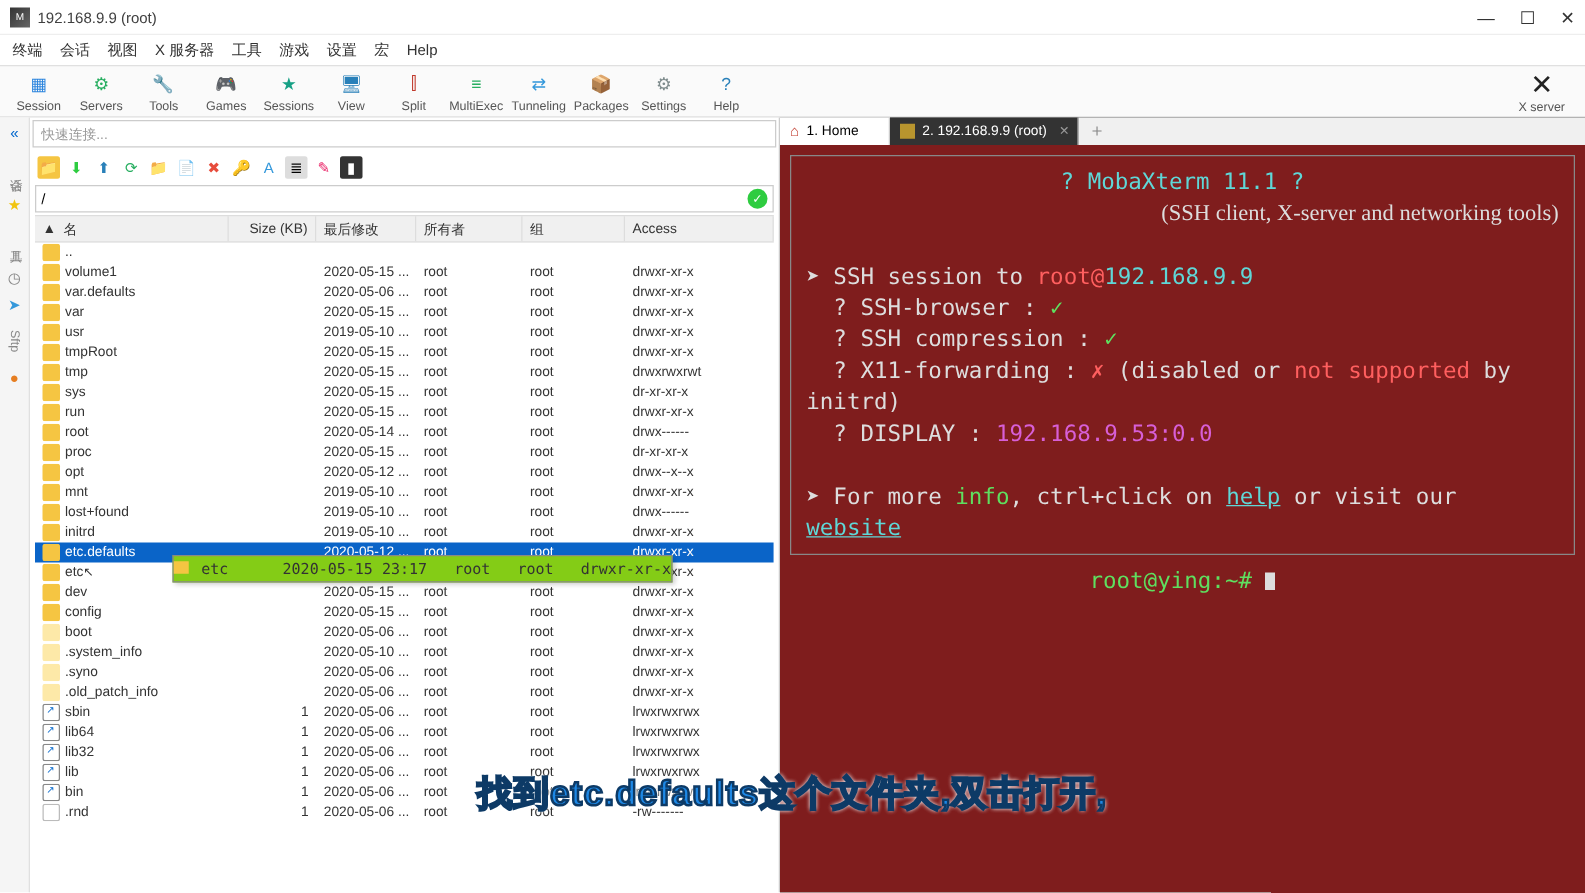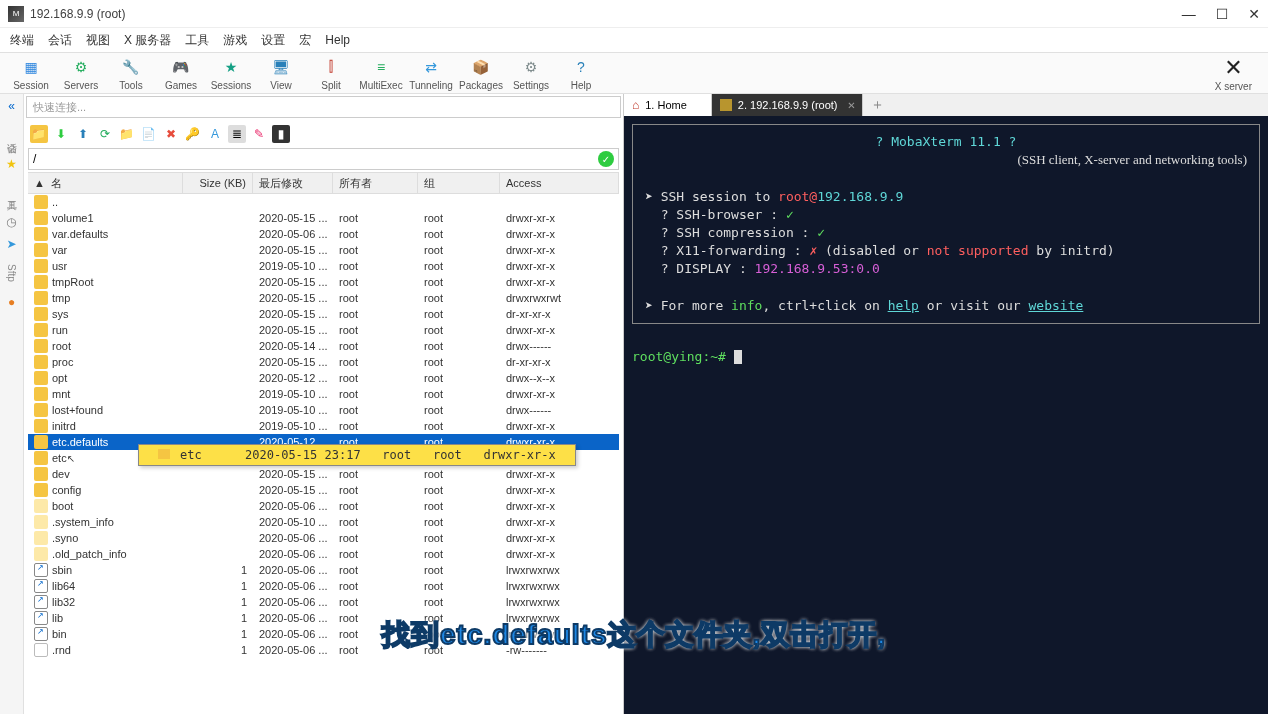--- a/index.html
+++ b/index.html
@@ -50,38 +50,38 @@
 .ico.link::after{content:"↗";position:absolute;font-size:8px;left:2px;top:-1px;color:#06c;}
 .ico.file{background:#fff;border:1px solid #bbb;}
 .row.selected{background:#0a64c8;color:#fff;}
 .row .c-name{flex:0 0 155px;display:flex;align-items:center;}
 .row .c-size{flex:0 0 70px;text-align:right;}
 .row .c-mod{flex:0 0 80px;}
 .row .c-own{flex:0 0 85px;}
 .row .c-grp{flex:0 0 82px;}
 .row .c-acc{flex:1;}
 
-.tooltip { position:absolute; left:110px; top:250px; background:#fde047; border:1px solid #888; padding:3px 19px; font-family:monospace; font-size:12px; color:#333; z-index:50; box-shadow:2px 2px 4px rgba(0,0,0,0.2);}
+.tooltip { position:absolute; left:110px; top:250px; background:#84cc16; border:1px solid #888; padding:3px 0; font-family:monospace; font-size:12px; color:#333; z-index:50; box-shadow:2px 2px 4px rgba(0,0,0,0.2);}
 .tooltip .tfolder{display:inline-block;width:12px;height:10px;background:#f5c542;margin-right:10px;}
 
 .terminal-area{flex:1; display:flex; flex-direction:column; background:#000;}
 .term-tabs{height:22px; background:#f0f0f0; display:flex; align-items:stretch;}
 .ttab{display:flex;align-items:center;padding:0 24px 0 8px;gap:6px;font-size:11px;border-right:1px solid #ccc;background:#ededed;cursor:pointer;position:relative;}
 .ttab.home{background:#fff;}
 .ttab.active{background:#333;color:#fff;}
 .ttab .close{position:absolute;right:6px;font-size:10px;color:#999;}
 .ttab-add{width:30px;display:flex;align-items:center;justify-content:center;font-size:14px;color:#888;cursor:pointer;}
 .thome-ico{color:#c0392b;font-size:12px;}
 .tssh-ico{width:12px;height:12px;background:#b8952e;display:inline-block;}
 
-.term-body{flex:1;background:#0f172a;padding:8px;font-family:Consolas,monospace;font-size:13px;color:#ddd;line-height:1.4;}
+.term-body{flex:1;background:#7f1d1d;padding:8px;font-family:Consolas,monospace;font-size:18px;color:#ddd;line-height:1.4;}
 .term-box{border:1px solid #888;padding:8px 12px;}
 .term-body .cyan{color:#5fd7d7;} .term-body .green{color:#5fdf5f;} .term-body .red{color:#ff5f5f;} .term-body .mag{color:#d75fd7;text-align:center;}
 .term-body a{color:#5fd7d7;text-decoration:underline;}
-.prompt{margin-top:24px;}
+.prompt{margin-top:8px;text-align:center;}
 .cursor{display:inline-block;width:8px;height:14px;background:#ddd;vertical-align:middle;}
 
 .subtitle{position:absolute;bottom:60px;left:50%;transform:translateX(-50%);font-size:28px;font-weight:bold;color:#1e88e5;-webkit-text-stroke:2px #0d3a66;text-shadow:0 0 4px #fff,0 0 4px #fff;z-index:100;letter-spacing:1px;}
 </style>
 </head>
 <body>
 
 <div class="titlebar">
   <span class="app-icon">M</span>
   <span class="title">192.168.9.9 (root)</span>

